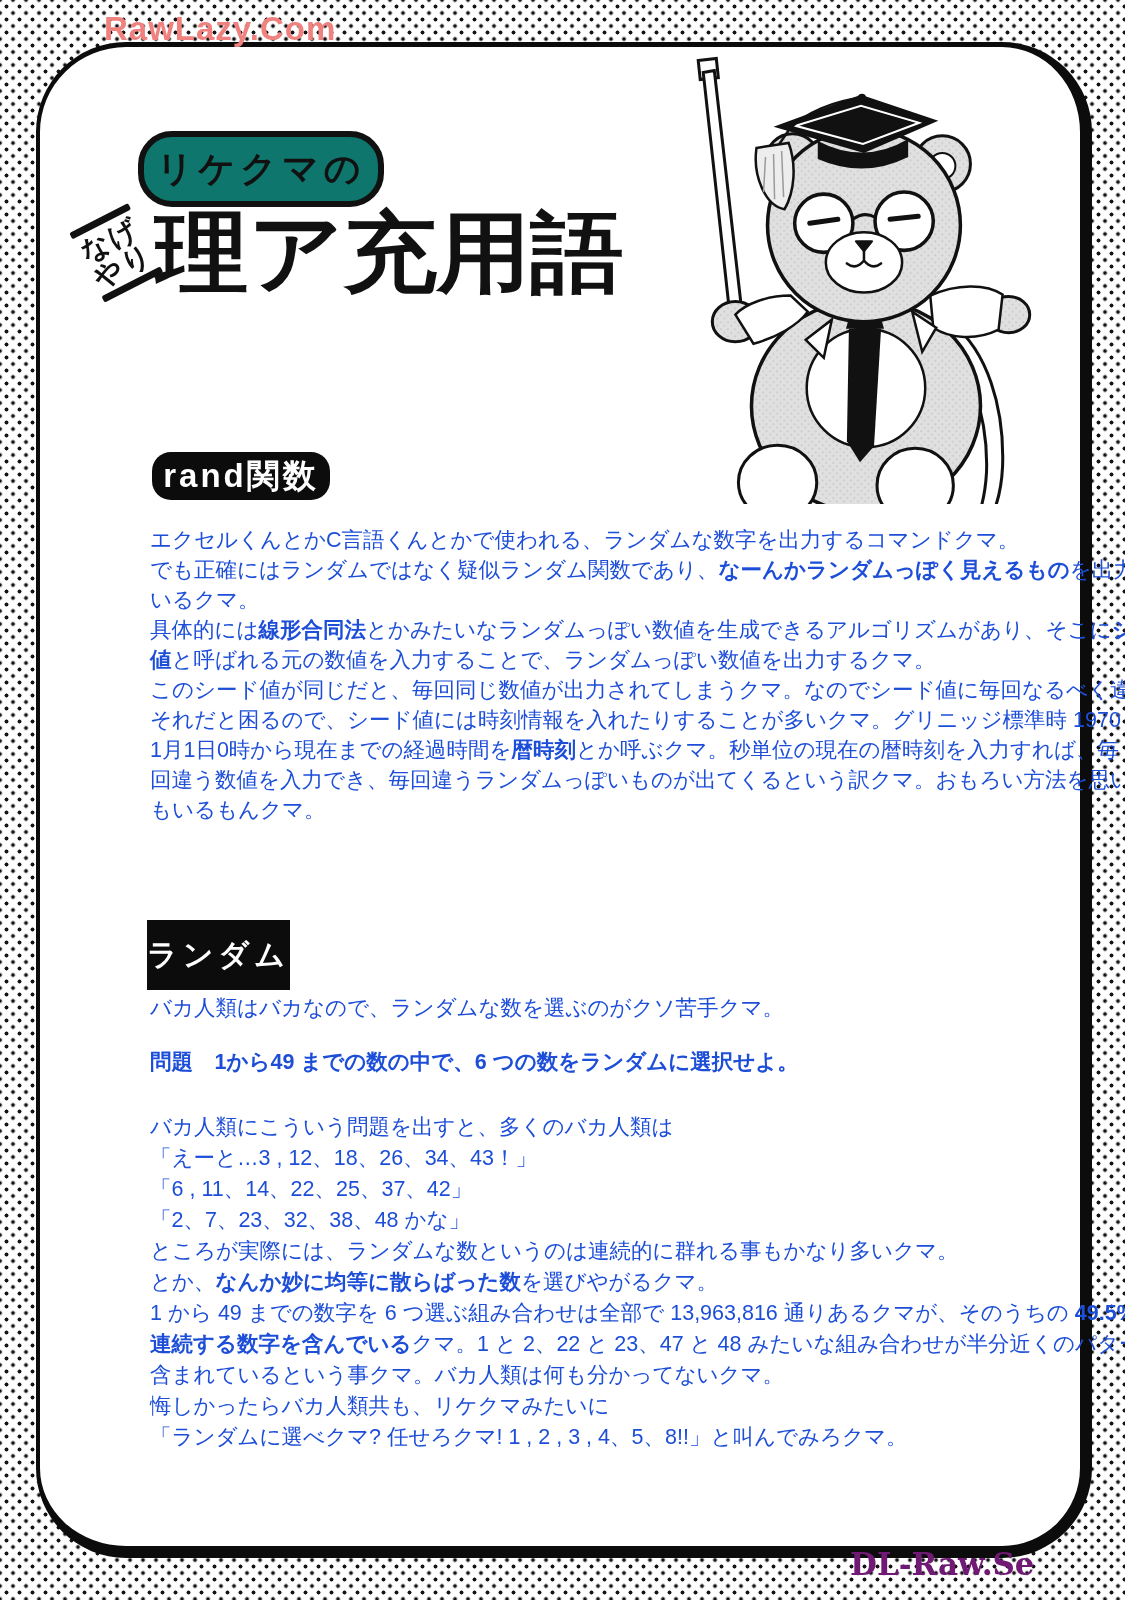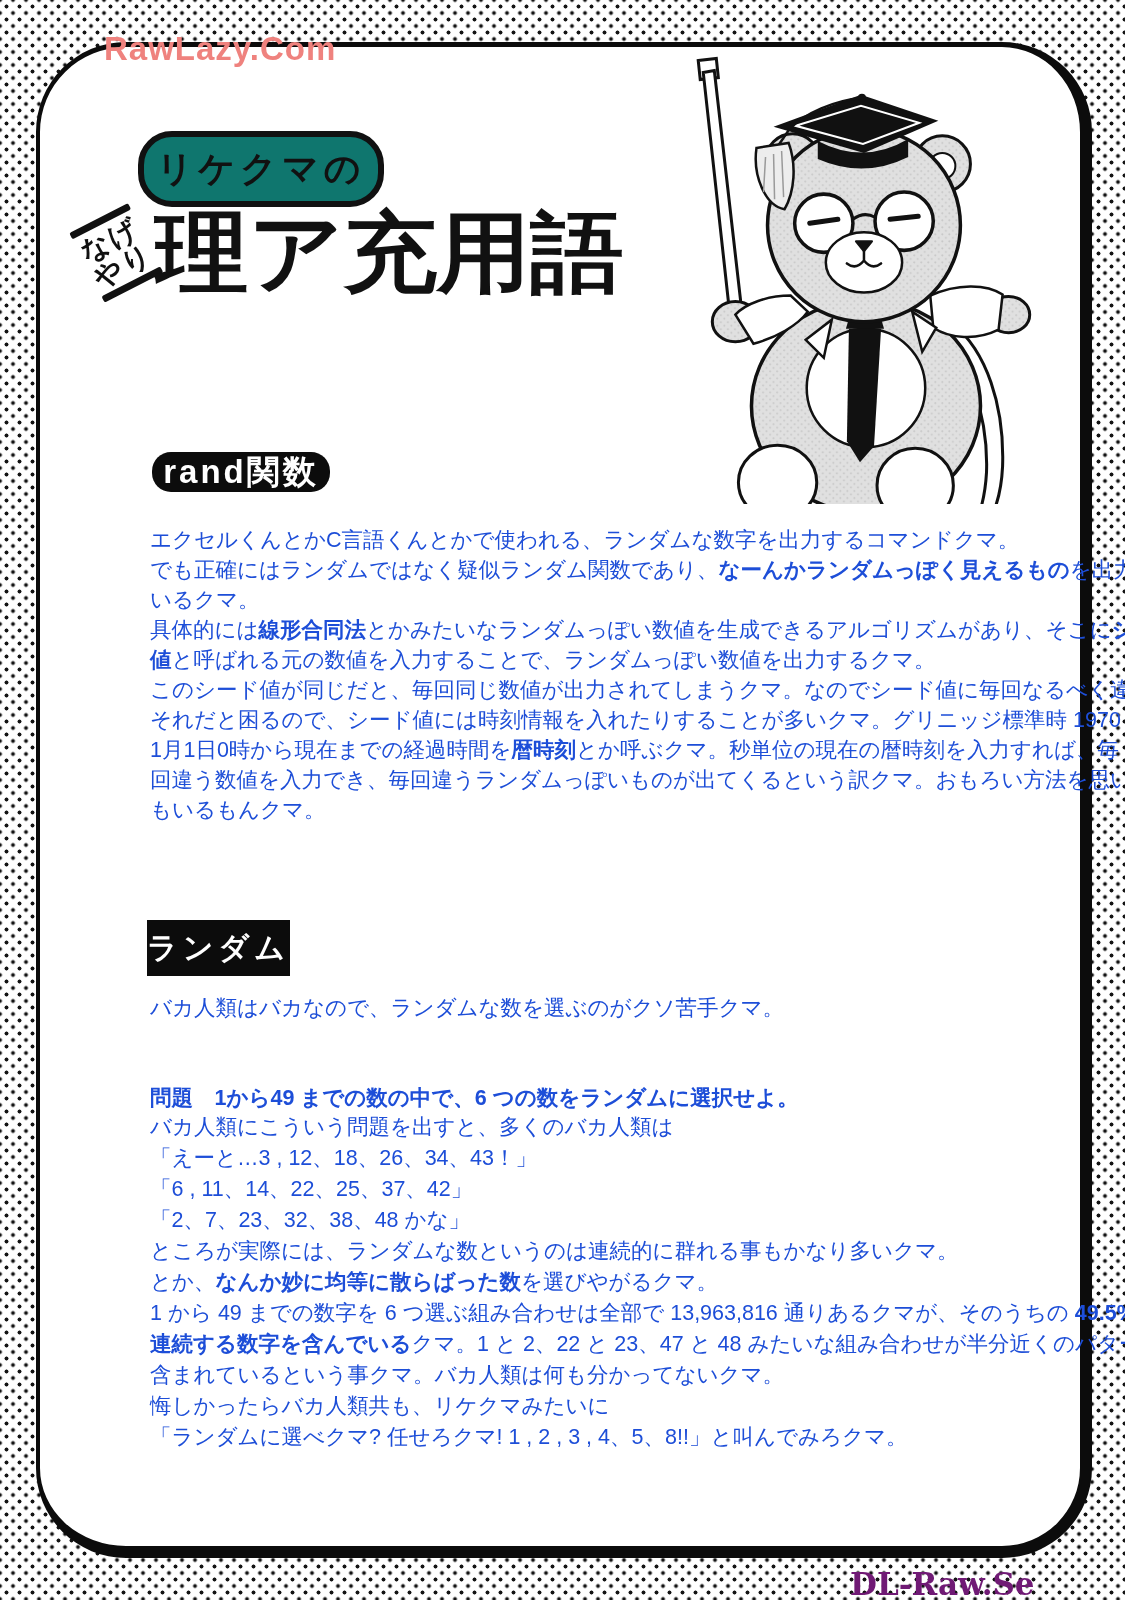--- a/index.html
+++ b/index.html
@@ -12,21 +12,21 @@
       radial-gradient(circle,#141414 1.7px,transparent 2.3px);
     background-size:13px 13px;
     background-position:0 0,6.5px 6.5px;
   }
   .card{
     position:absolute;left:36px;top:42px;width:1056px;height:1516px;
     box-sizing:border-box;background:#ffffff;
     border:solid #0c0c0c;border-width:5px 12px 12px 4px;border-radius:90px;
     z-index:1;
   }
-  .wm{position:absolute;z-index:6;font-weight:800;margin-top:20px;}
+  .wm{position:absolute;z-index:6;font-weight:800;}
   .wm-top{left:104px;top:10px;font-size:33px;letter-spacing:1px;}
   .wm-bottom{left:850px;top:1546px;font-size:31px;font-family:"DejaVu Serif","Liberation Serif",serif;font-weight:700;}
   .content{position:absolute;left:0;top:0;width:1125px;height:1600px;z-index:2;color:#1a1a1a;}
 
   
   .bubble{
     position:absolute;left:138px;top:131px;width:234px;height:64px;
     border:6px solid #111;border-radius:34px;background:#0f766e;
     display:flex;align-items:center;justify-content:center;
     font-size:36px;font-weight:800;letter-spacing:5px;color:#111;
@@ -47,30 +47,30 @@
   .title-sub{
     position:absolute;left:155px;top:303px;
     font-size:51px;font-weight:900;color:#111;letter-spacing:11px;white-space:nowrap;
   }
 
   
   .seclabel{
     position:absolute;background:#0c0c0c;color:#fff;
     font-weight:800;display:flex;align-items:center;justify-content:center;
   }
-  .label-rand{left:152px;top:452px;width:178px;height:40px;font-size:33px;letter-spacing:3px;border-radius:19px;}
-  .label-random{left:147px;top:920px;width:143px;height:56px;font-size:30px;letter-spacing:5px;}
+  .label-rand{left:152px;top:452px;width:178px;height:48px;font-size:33px;letter-spacing:3px;border-radius:19px;}
+  .label-random{left:147px;top:920px;width:143px;height:70px;font-size:30px;letter-spacing:5px;}
 
   
   .tblock{position:absolute;left:150px;width:840px;font-size:21.5px;color:#1d4ed8;}
   .tline{white-space:nowrap;}
   .tline .b{font-weight:800;}
   .para1{top:525px;line-height:30px;}
   .sec2-intro{top:993px;line-height:30px;}
-  .sec2-problem{top:1047px;line-height:30px;font-weight:800;margin-top:36px;}
+  .sec2-problem{top:1047px;line-height:30px;font-weight:800;}
   .sec2-body{top:1112px;line-height:31px;}
 
   .bear{position:absolute;left:645px;top:56px;width:452px;height:448px;}
 </style>
 </head>
 <body>
 
 <div class="card"></div>
 
 <div class="content">

